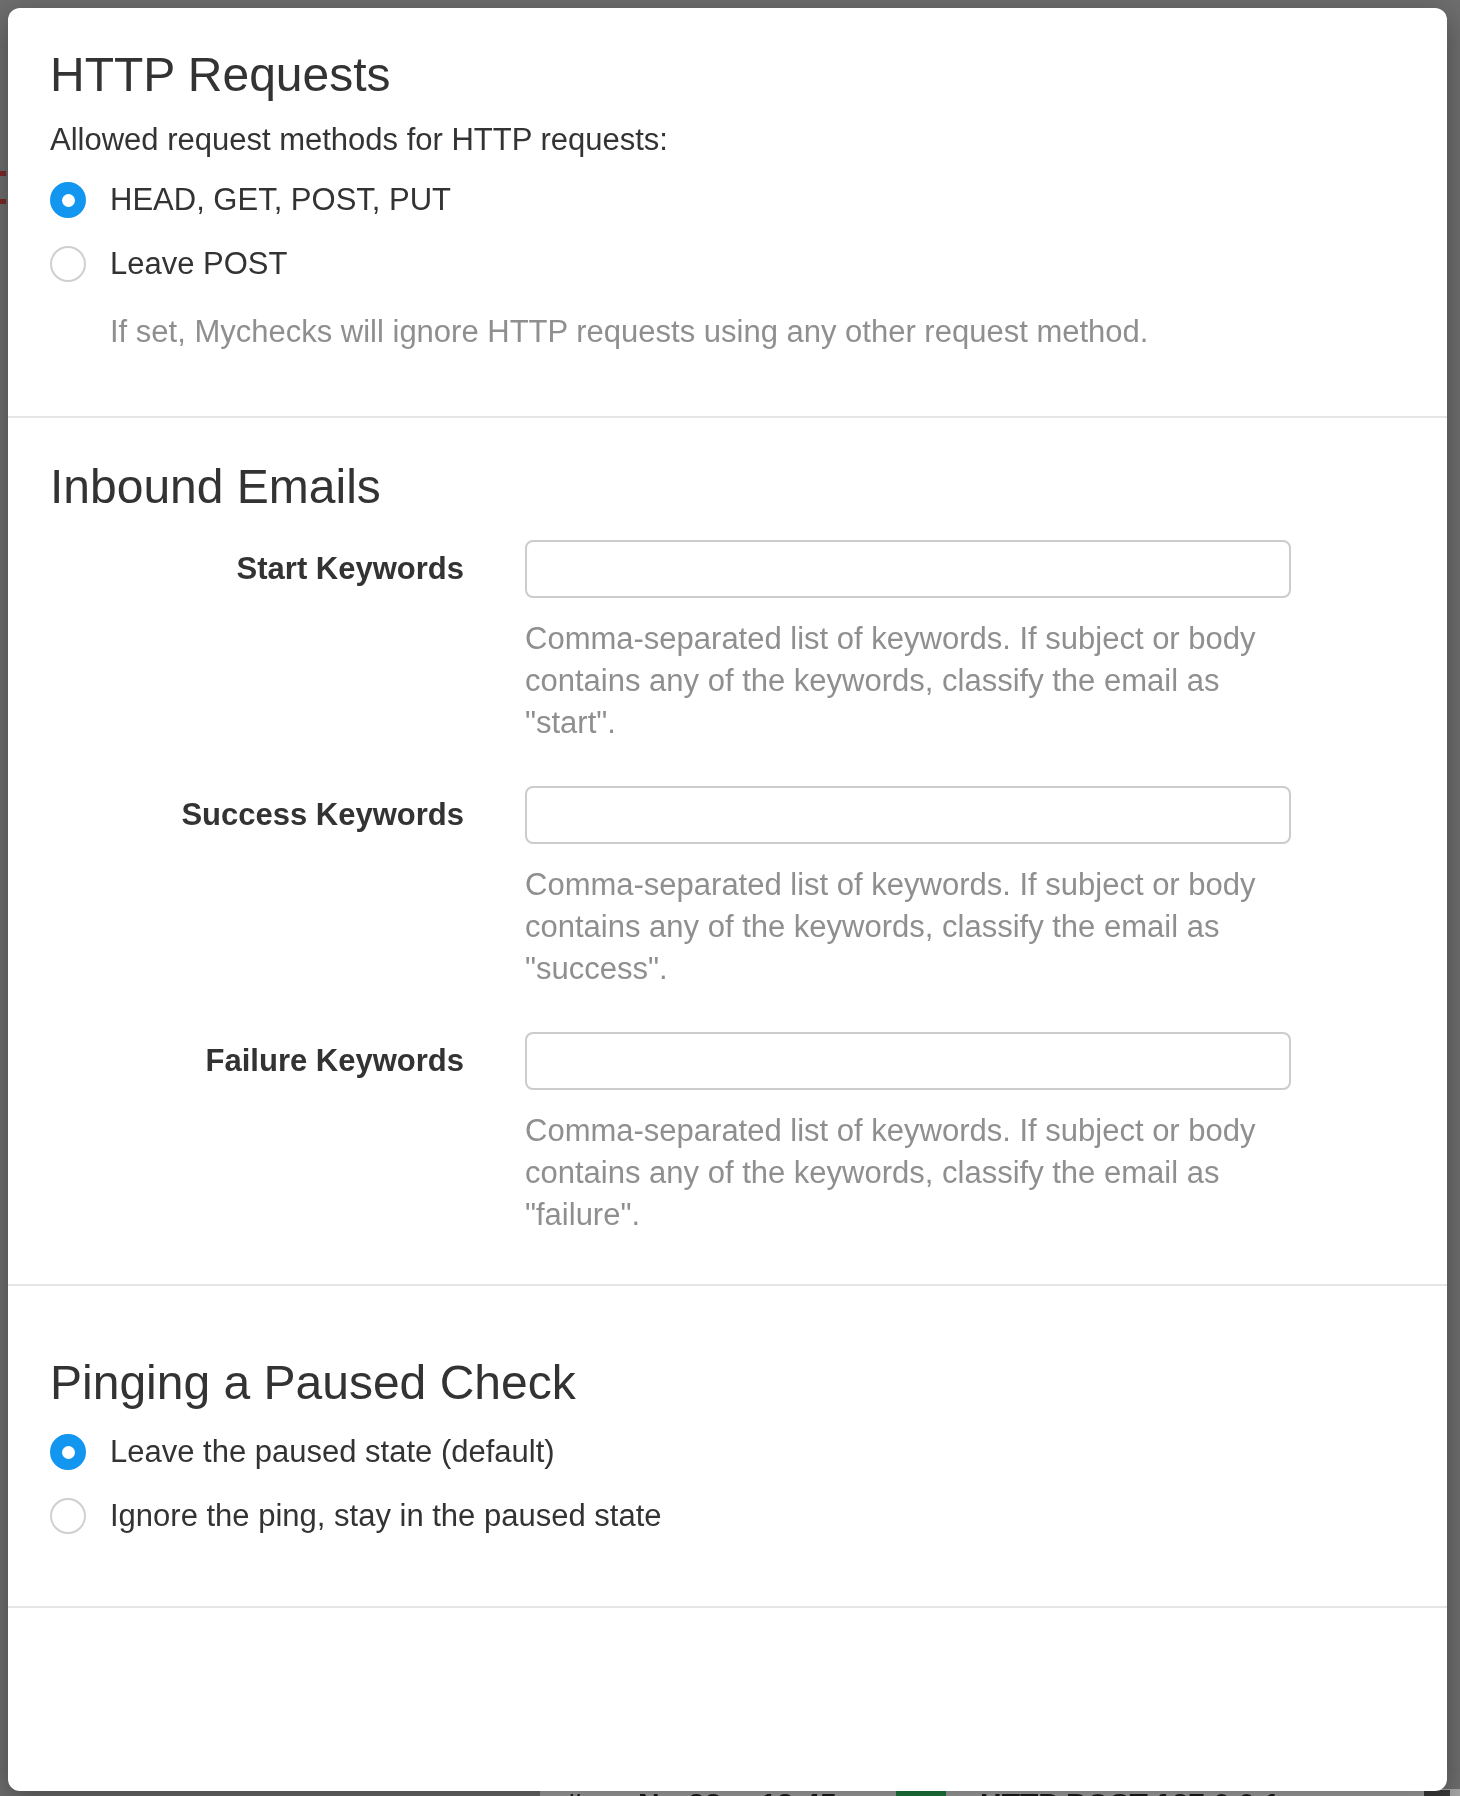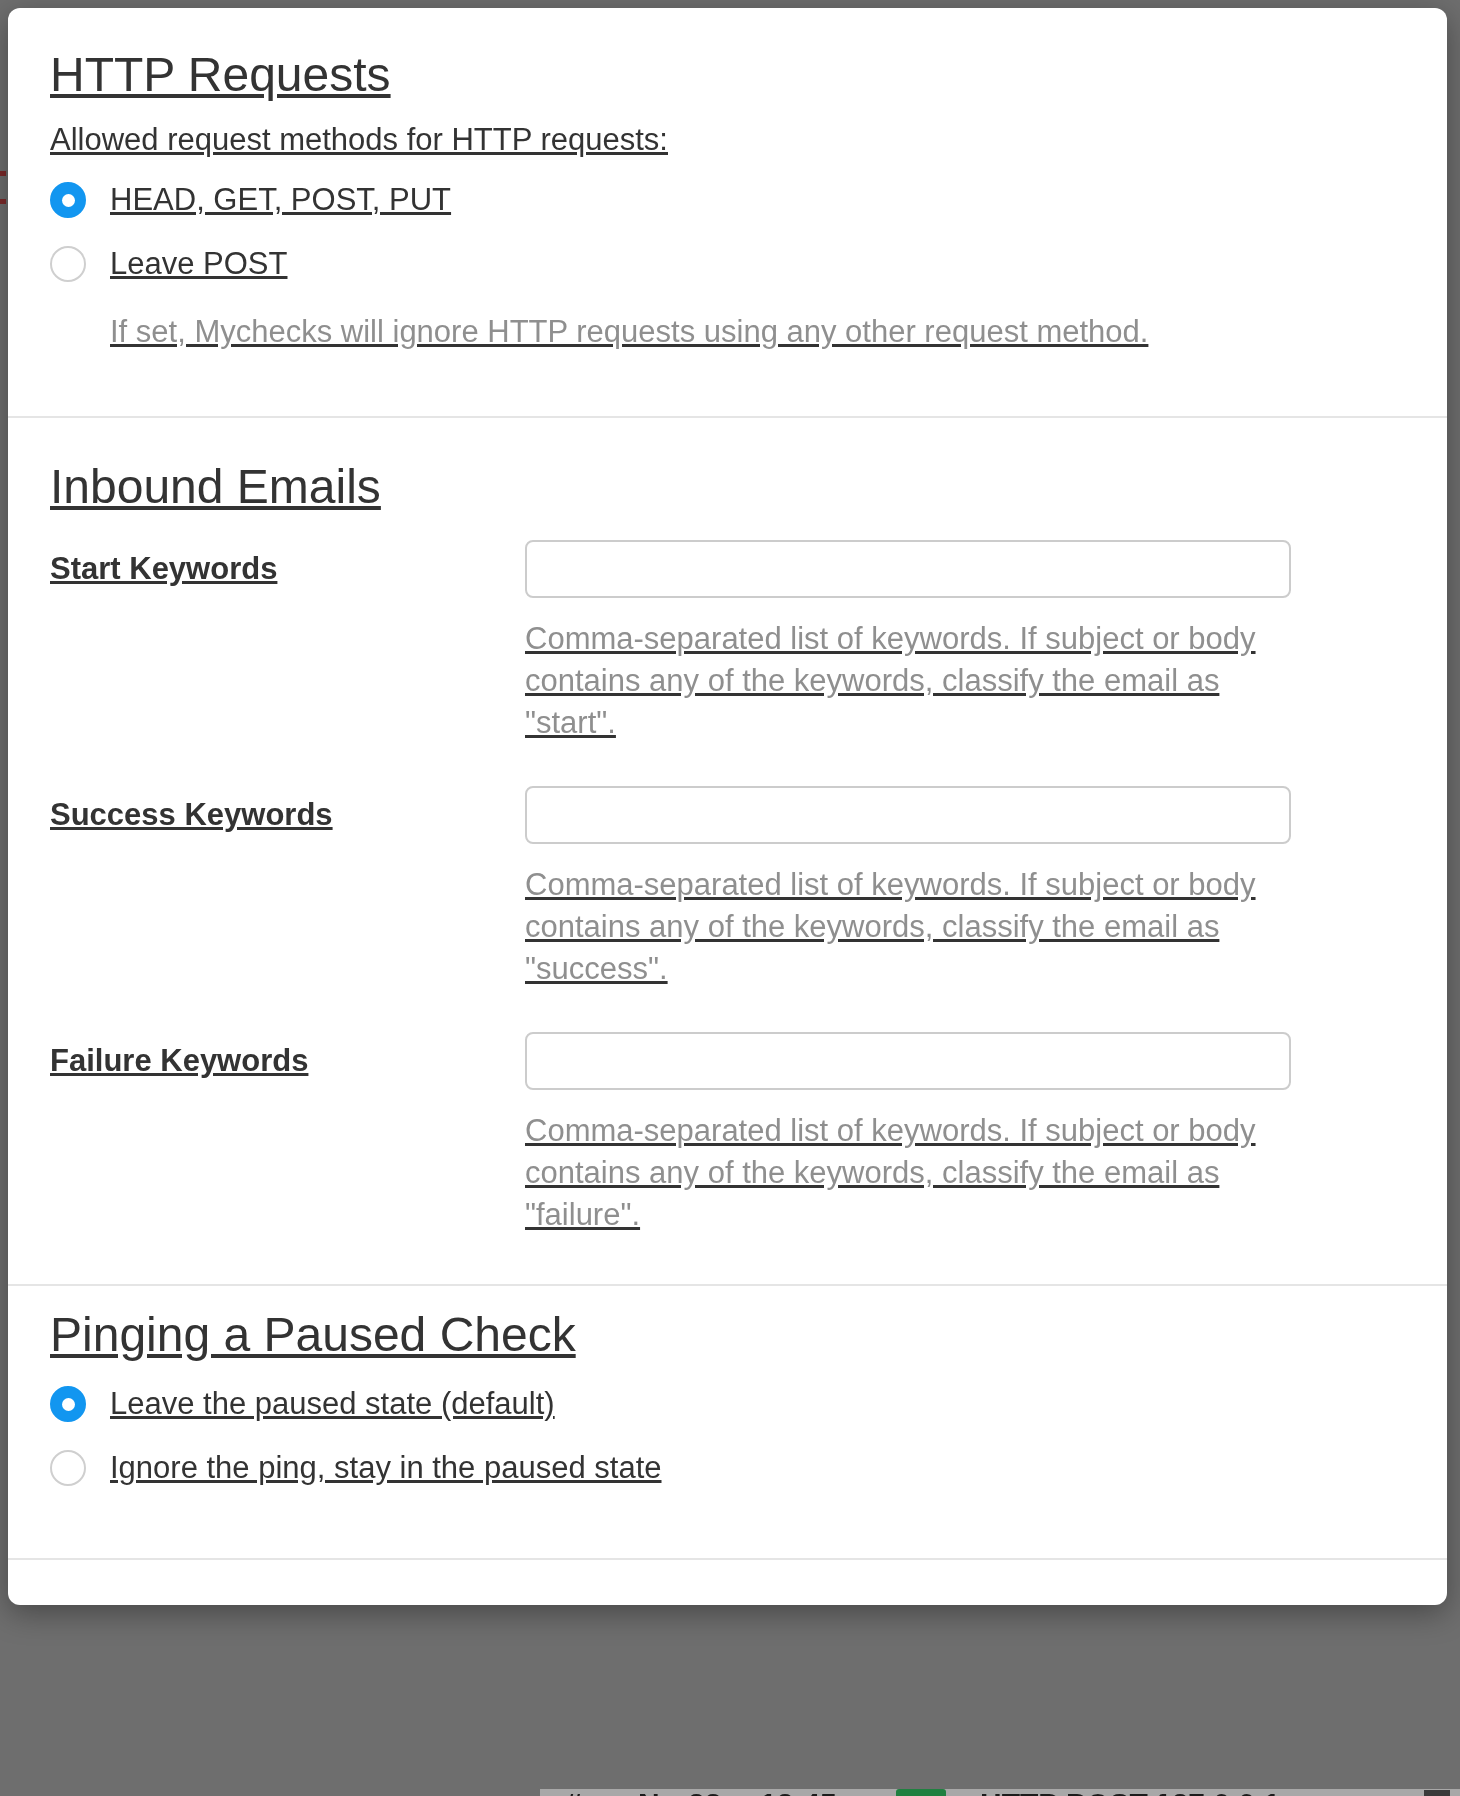--- a/index.html
+++ b/index.html
@@ -24,30 +24,29 @@
     position: absolute; top: 1787px; font-size: 30px; font-weight: bold;
     color: #1c1c1c; line-height: 34px; white-space: nowrap;
   }
   .bg-badge { position: absolute; top: 1789px; left: 896px; width: 50px; height: 7px;
     background: #1f8040; border-radius: 3px 3px 0 0; }
   .bg-sliver { position: absolute; top: 1790px; left: 1424px; width: 26px; height: 6px;
     background: #3a3a3a; }
 
   
   .modal {
-    position: absolute; left: 8px; top: 8px; width: 1439px; height: 1597px;
+    position: absolute; left: 8px; top: 8px; width: 1439px; height: 1783px;
     background: #ffffff; border-radius: 12px;
     box-shadow: 0 8px 30px rgba(0,0,0,0.35);
     overflow: hidden;
-    text-decoration: underline;
   }
   .section { padding-left: 42px; padding-right: 42px; }
   .sec-http   { padding-top: 38px; padding-bottom: 64px; }
   .sec-emails { padding-top: 40px; padding-bottom: 48px; }
-  .sec-paused { padding-top: 20px; padding-bottom: 68px; }
+  .sec-paused { padding-top: 20px; padding-bottom: 68px; margin-top: 48px; }
   .divider { border: 0; border-top: 2px solid #e5e5e5; height: 0; }
 
   h2.sec-title {
     font-size: 48px; font-weight: 400; color: #333; line-height: 58px;
   }
   .intro { font-size: 31px; line-height: 40px; margin-top: 16px; color: #333; }
 
   .choice-group { margin-top: 18px; text-align: right; }
   .choice-row { display: flex; align-items: center; margin-bottom: 20px; height: 44px; cursor: default; }
   .choice-row:last-child { margin-bottom: 0; }
@@ -72,21 +71,21 @@
   .checkbox svg { display: none; }
   .checkbox.checked svg { display: block; }
 
   .note { font-size: 31px; line-height: 40px; color: #8f8f8f; margin-top: 26px; margin-left: 60px; }
 
   .cb-block { margin-top: 14px; }
 
   .form-group { display: grid; grid-template-columns: 475px 766px; margin-top: 42px; }
   .form-group.first { margin-top: 24px; }
   .fg-label {
-    grid-column: 1; padding-right: 61px;
+    grid-column: 1; text-align: right; padding-right: 61px;
     font-size: 31px; font-weight: bold; color: #333;
     align-self: center;
   }
   .fg-control { grid-column: 2; }
   .text-input {
     width: 766px; height: 58px; border: 2px solid #ccc; border-radius: 8px;
     font-size: 31px; padding: 0 18px; color: #333; background: #fff; outline: none;
     font-family: "Liberation Sans", "DejaVu Sans", sans-serif;
   }
   .fg-help {

